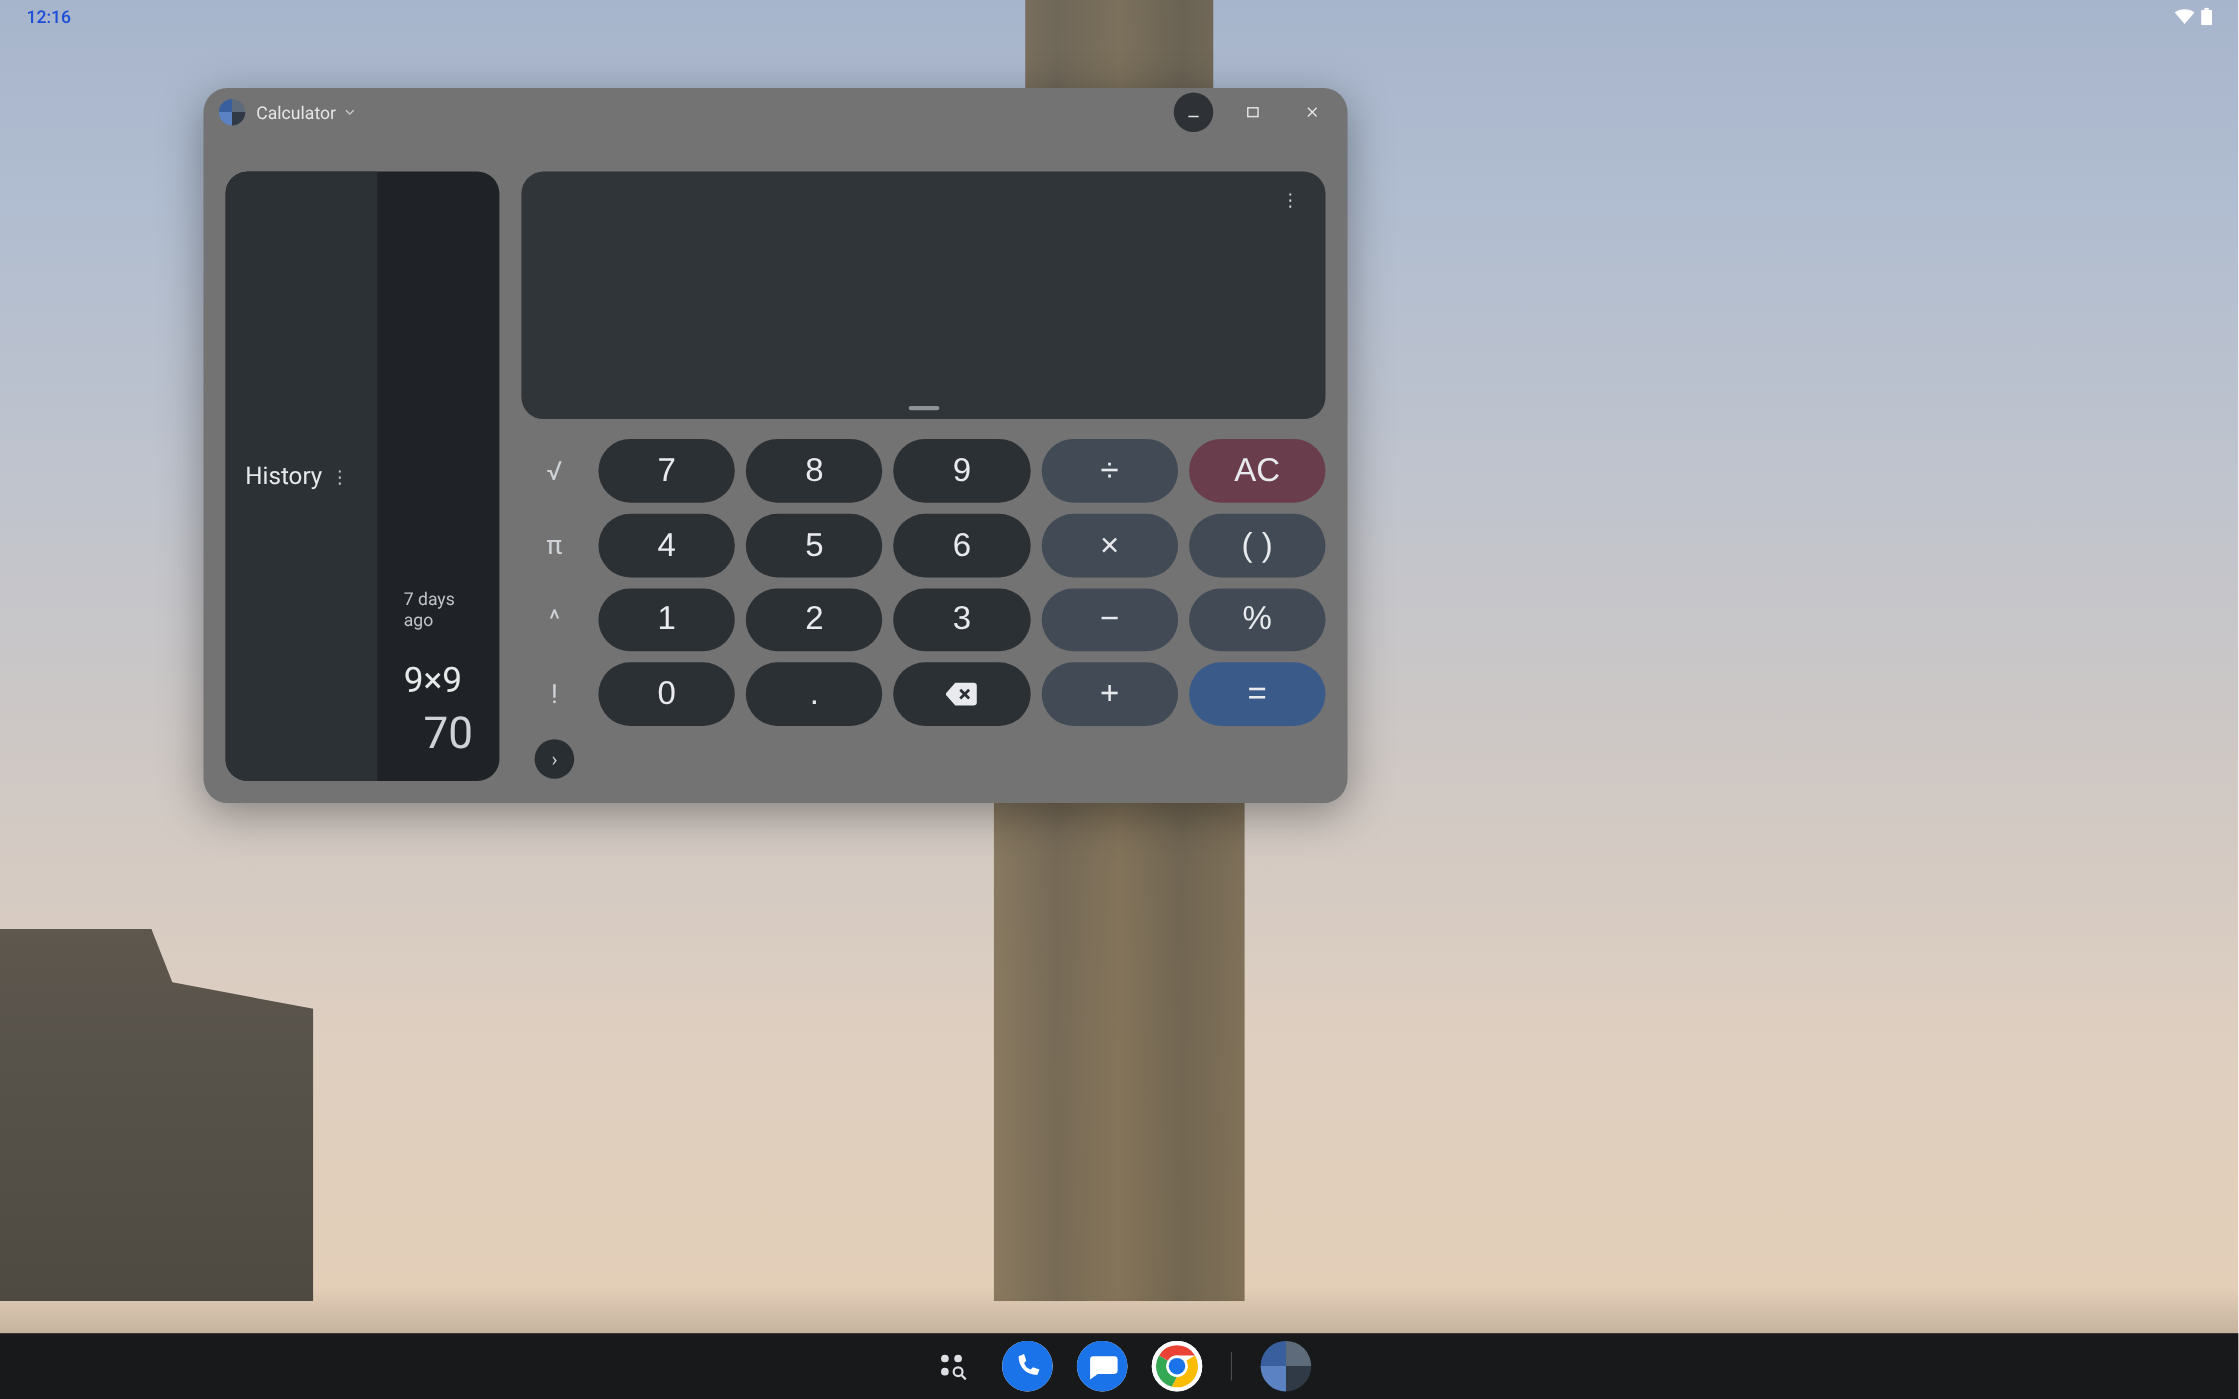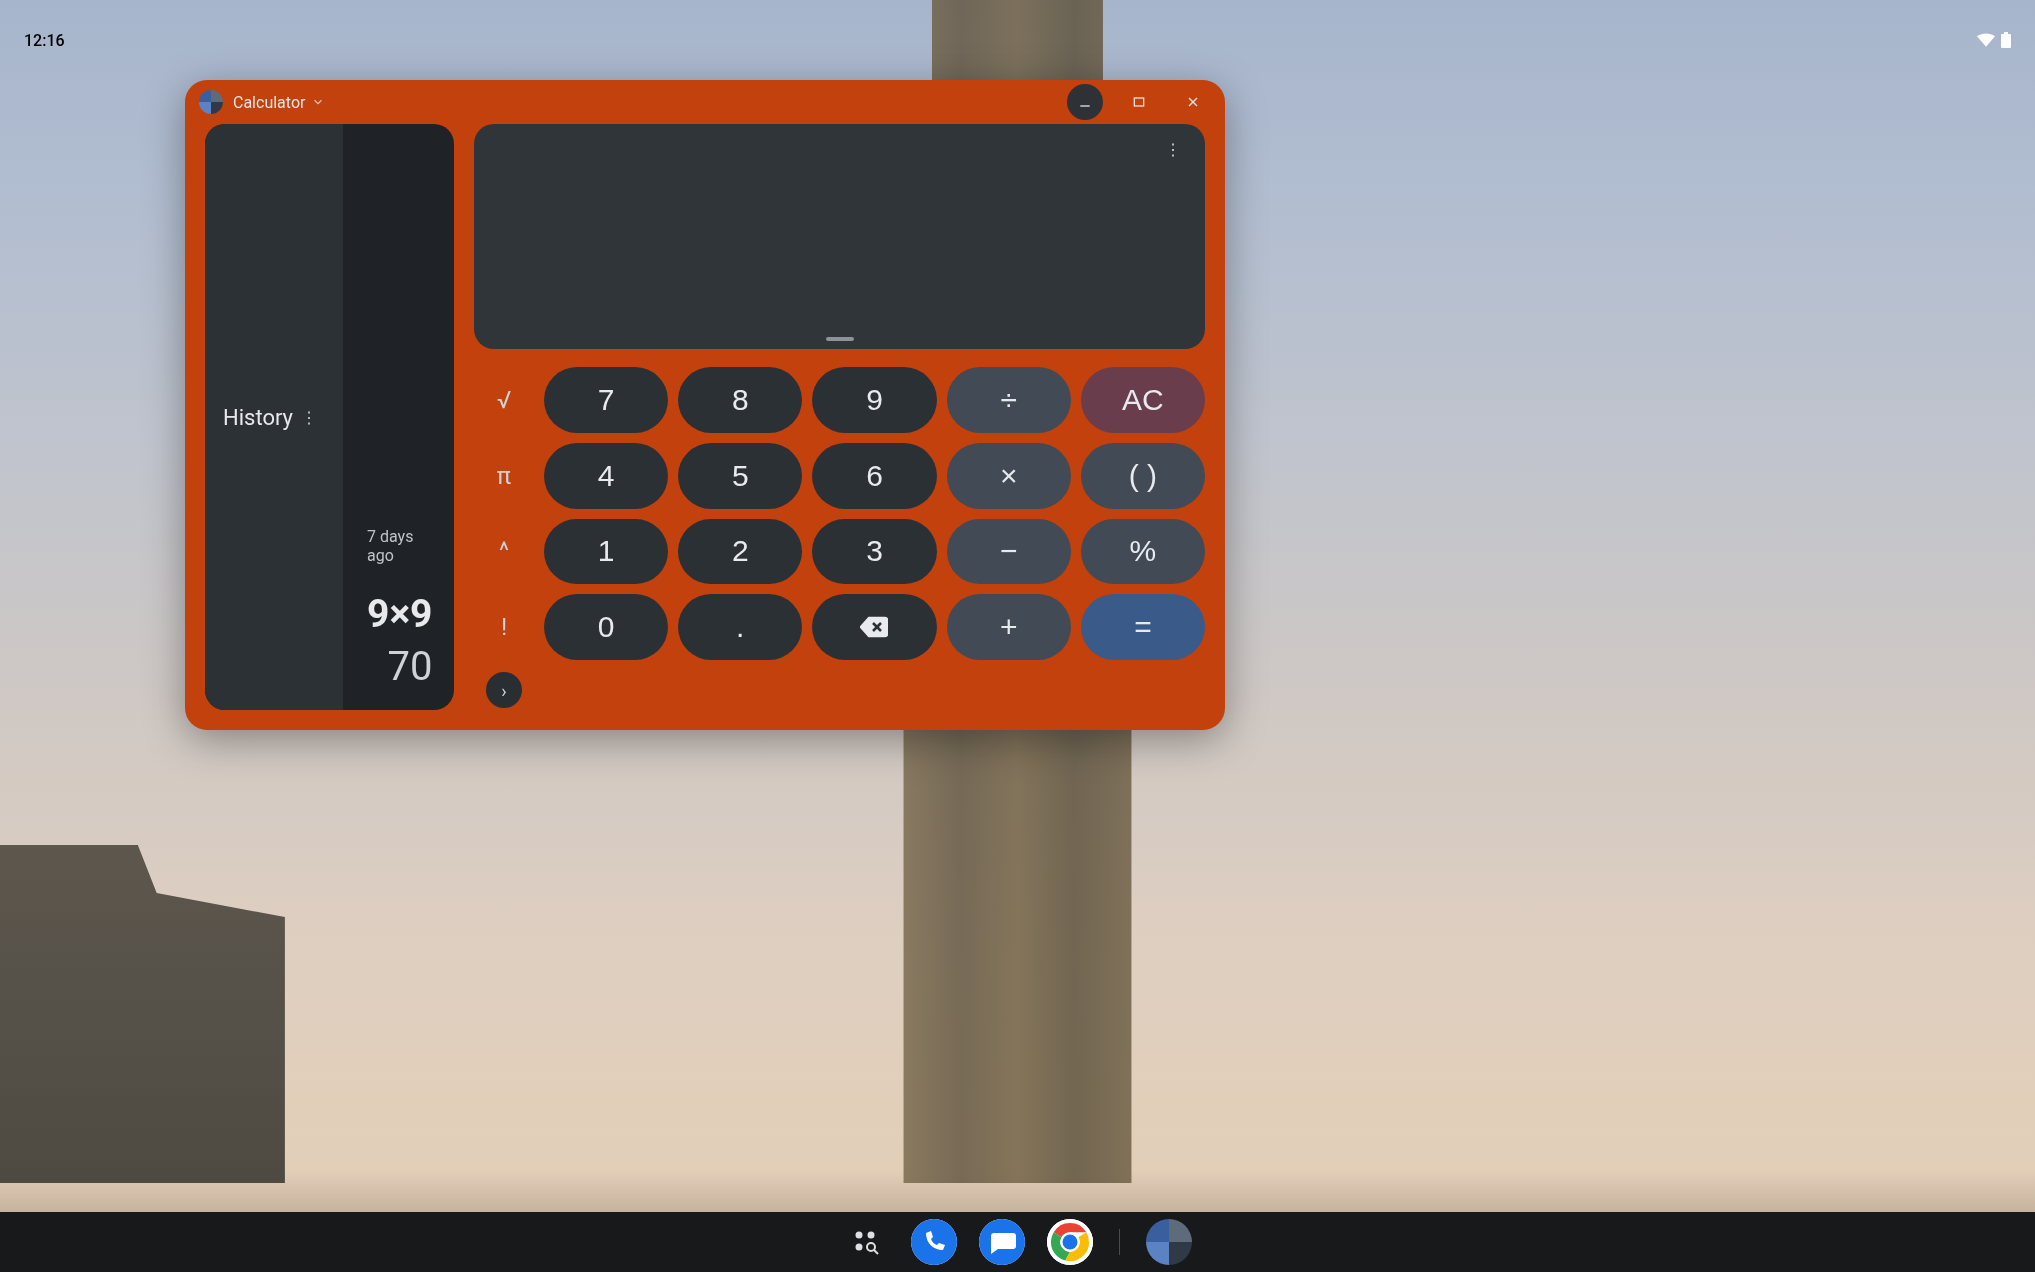--- a/index.html
+++ b/index.html
@@ -31,37 +31,37 @@
       linear-gradient(to right, #6b5e46 0%, #7c6c50 10%, #6a5d45 20%, #7a6a4f 30%, #655944 40%, #746448 50%, #5f543f 60%, #6f6046 70%, #5b513d 80%, #6a5c43 90%, #574d3a 100%);
     clip-path: polygon(
       30% 100%, 30% 15%, 35% 15%, 35% 5%, 45% 5%, 45% 0%, 55% 0%, 55% 5%, 65% 5%, 65% 15%, 70% 15%, 70% 100%
     );
     opacity: .85;
     z-index: 0;
   }
   .status-bar {
     position: absolute; top: 0; left: 0; right: 0;
     height: 30px; display: flex; align-items: center; justify-content: space-between;
-    padding: 0 24px; color: #000000; font-size: 16px; font-weight: 500;
+    padding: 0 24px; color: #1d4ed8; font-size: 16px; font-weight: 500;
     z-index: 50;
-    margin-top: 25px;
   }
   .status-icons { display: flex; gap: 6px; align-items: center; }
   .status-icons svg { fill: #fff; }
 
   
   .window {
     position: absolute;
     left: 185px; top: 80px;
     width: 1040px; height: 650px;
-    background: #c2410c;
+    background: #737373;
     border-radius: 22px;
     z-index: 20;
     display: flex; flex-direction: column;
     box-shadow: 0 10px 40px rgba(0,0,0,.35);
+    gap: 32px;
   }
   .titlebar {
     height: 44px; display: flex; align-items: center; padding: 0 14px;
     color: #e5e5e5; font-size: 16px;
   }
   .titlebar .app-icon {
     width: 24px; height: 24px; border-radius: 50%; margin-right: 10px;
     background: conic-gradient(#5d6b7a 0 25%, #2f3a46 25% 50%, #5b83c4 50% 75%, #3a5f9e 75% 100%);
     display:flex;align-items:center;justify-content:center;font-size:10px;color:#fff;
   }
@@ -87,21 +87,21 @@
     display:flex; flex-direction:row; overflow:hidden;
   }
   .history-header {
     display:flex; align-items:center; padding: 14px 18px;
     background:#2c3136;
   }
   .history-header .h-title { color:#e6e8ea; font-size:22px; font-weight:400; }
   .history-header .h-menu { margin-left:auto; color:#c9cdd2; padding:4px 8px; cursor:pointer; border-radius:50%; }
   .history-body { flex:1; display:flex; flex-direction:column; justify-content:flex-end; padding:20px 24px; }
   .history-body .age { color:#bfc4c9; font-size:16px; margin-bottom:26px; }
-  .history-body .expr { color:#e7e9eb; font-size:39px; text-align:center; margin-bottom:6px;font-weight:bold; }
+  .history-body .expr { color:#e7e9eb; font-size:32px; text-align:left; margin-bottom:6px; }
   .history-body .result { color:#cfd3d7; font-size:40px; text-align:right; }
 
   
   .calc { flex:1; display:flex; flex-direction:column; gap:18px; }
   .display {
     position:relative;
     height: 225px;
     background:#30353a;
     border-radius:20px;
   }

